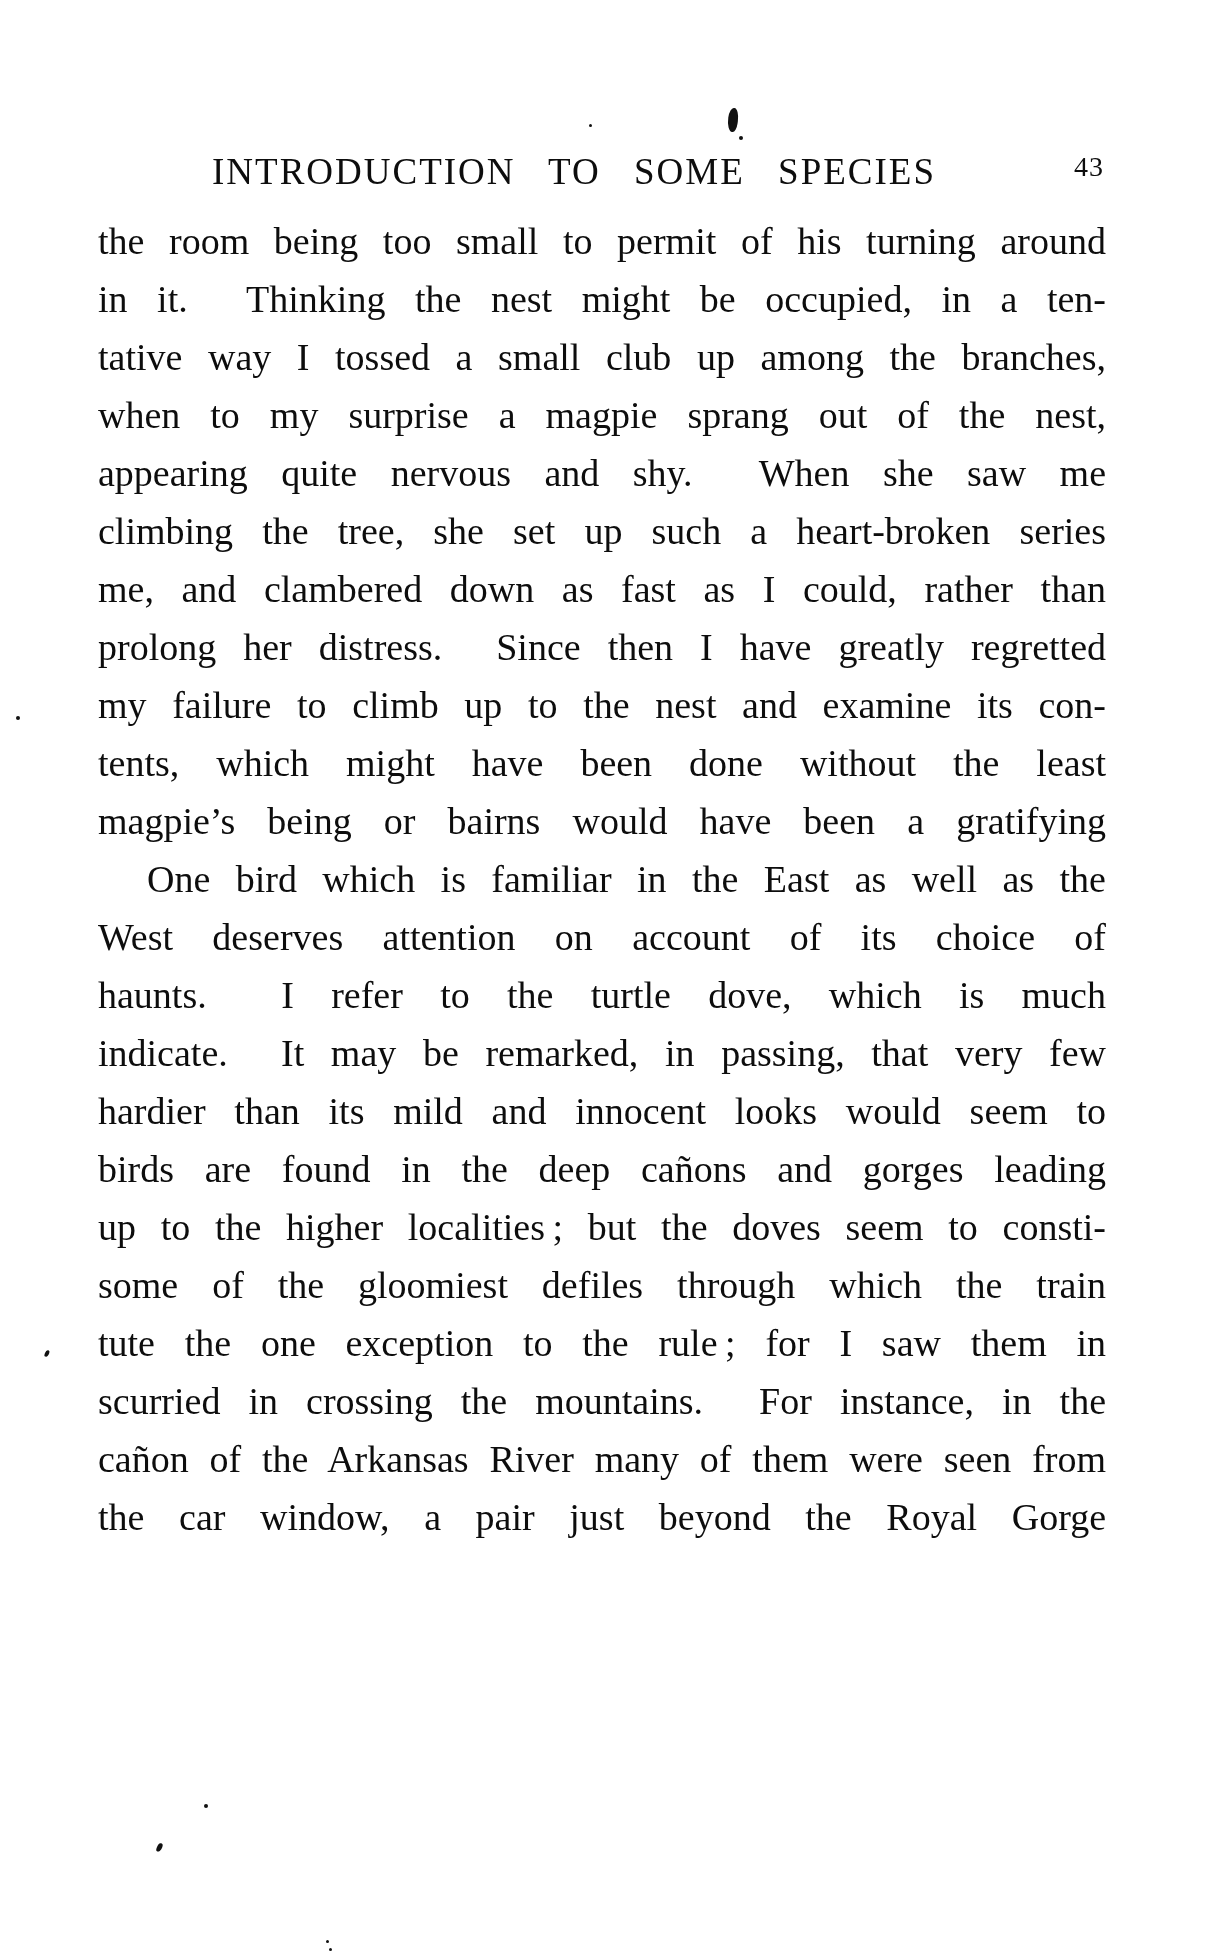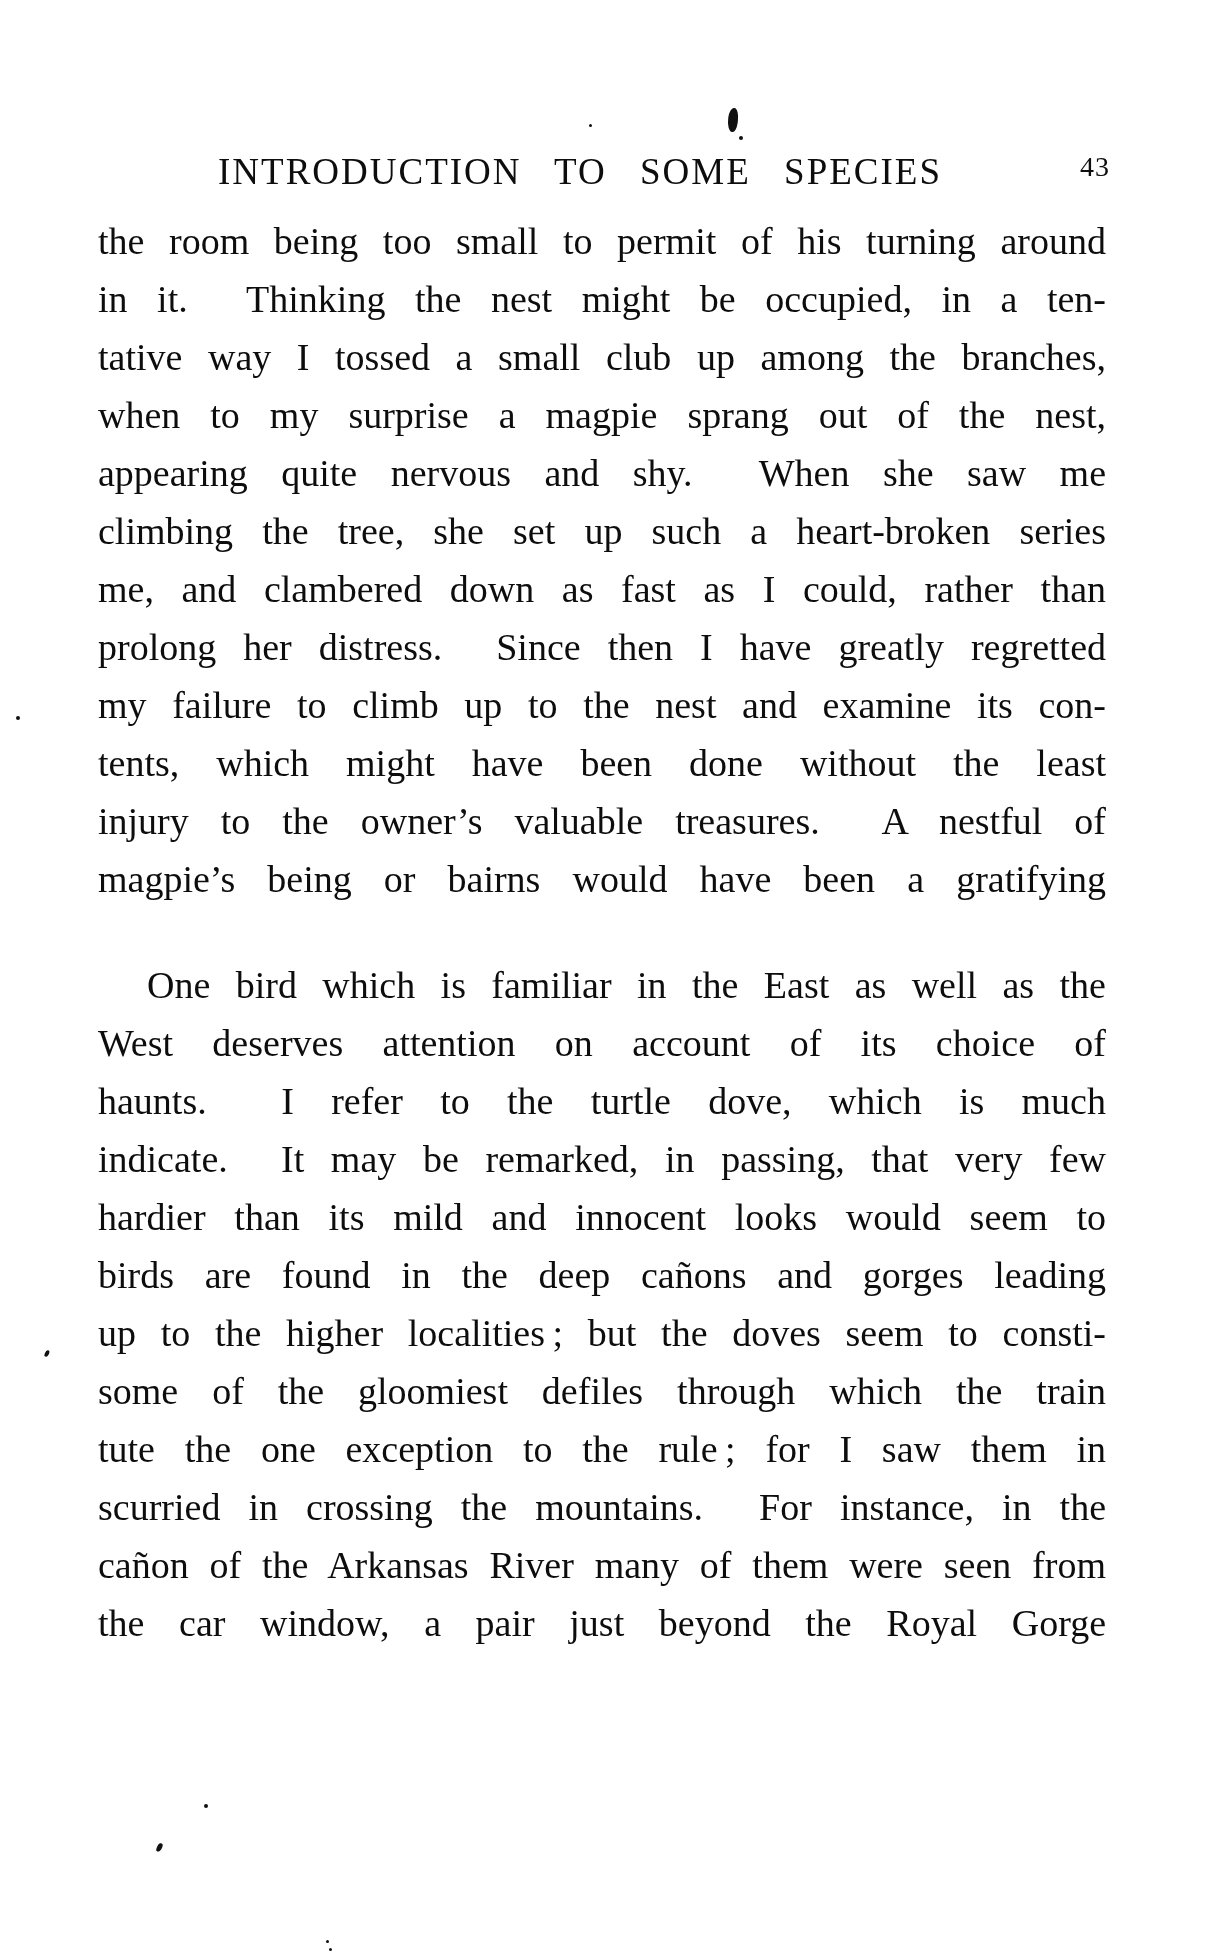--- a/index.html
+++ b/index.html
@@ -11,21 +11,21 @@
     position: relative;
     width: 1226px;
     height: 1958px;
     background: #ffffff;
     overflow: hidden;
     font-family: "Liberation Serif", serif;
     color: #0d0d0d;
   }
   .running-head {
     position: absolute;
-    left: 102px;
+    left: 96px;
     top: 150px;
     width: 1008px;
     height: 44px;
   }
   .head-title {
     position: absolute;
     left: 0;
     top: 0;
     width: 100%;
     text-align: center;
@@ -59,21 +59,20 @@
     text-align-last: justify;
     white-space: normal;
   }
   .line.plain {
     text-align: left;
     word-spacing: 9px;
     white-space: normal;
   }
   .line.indent {
     text-indent: 49px;
-    margin-top: 48px;
   }
   .ink-mark {
     position: absolute;
     background: #111111;
   }
   .ink-mark.blot {
     border-radius: 45% 55% 40% 60%;
     transform: rotate(8deg);
   }
   .ink-mark.dot {
@@ -98,21 +97,20 @@
       <div class="line justify">the room being too small to permit of his turning around</div>
       <div class="line justify">in it.&nbsp; Thinking the nest might be occupied, in a ten-</div>
       <div class="line justify">tative way I tossed a small club up among the branches,</div>
       <div class="line justify">when to my surprise a magpie sprang out of the nest,</div>
       <div class="line justify">appearing quite nervous and shy.&nbsp; When she saw me</div>
       <div class="line justify">climbing the tree, she set up such a heart-broken series</div>
       <div class="line justify">me, and clambered down as fast as I could, rather than</div>
       <div class="line justify">prolong her distress.&nbsp; Since then I have greatly regretted</div>
       <div class="line justify">my failure to climb up to the nest and examine its con-</div>
       <div class="line justify">tents, which might have been done without the least</div>
-      <div class="line justify">injury to the owner’s valuable treasures.&nbsp; A nestful of</div>
       <div class="line justify">magpie’s being or bairns would have been a gratifying</div>
       <div class="line justify indent">One bird which is familiar in the East as well as the</div>
       <div class="line justify">West deserves attention on account of its choice of</div>
       <div class="line justify">haunts.&nbsp; I refer to the turtle dove, which is much</div>
       <div class="line justify">indicate.&nbsp; It may be remarked, in passing, that very few</div>
       <div class="line justify">hardier than its mild and innocent looks would seem to</div>
       <div class="line justify">birds are found in the deep cañons and gorges leading</div>
       <div class="line justify">up to the higher localities ; but the doves seem to consti-</div>
       <div class="line justify">some of the gloomiest defiles through which the train</div>
       <div class="line justify">tute the one exception to the rule ; for I saw them in</div>

